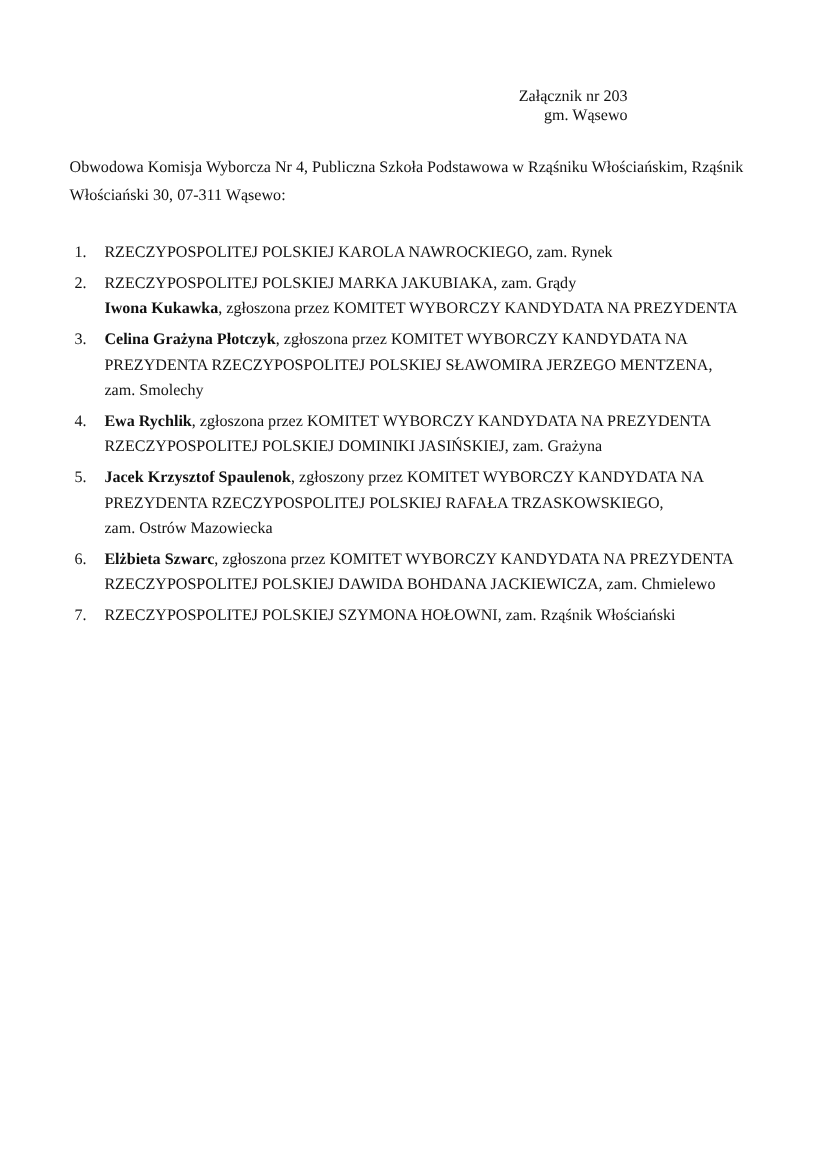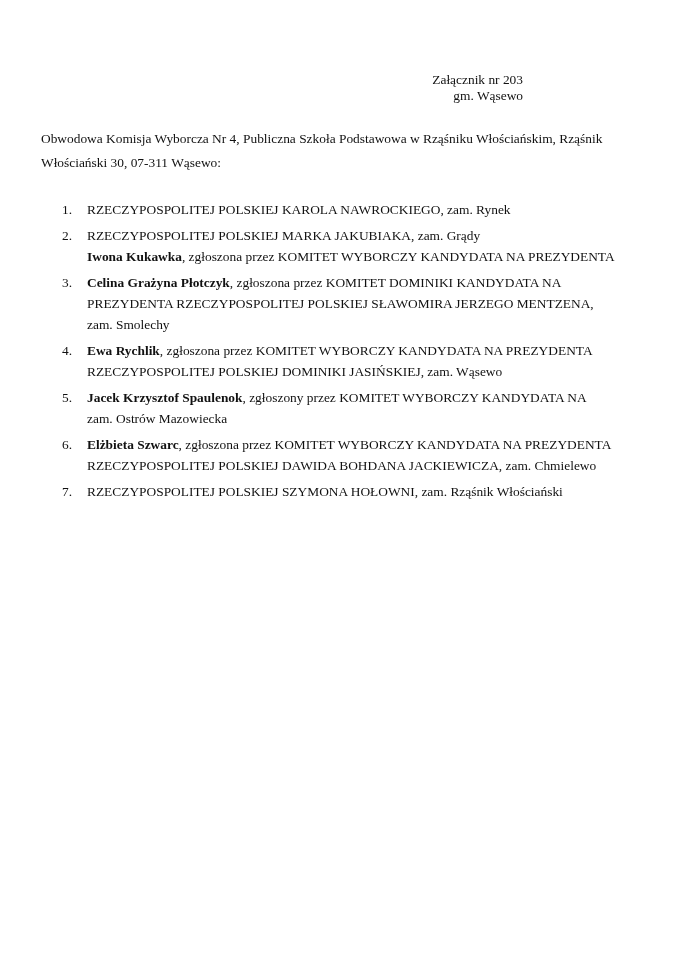--- a/index.html
+++ b/index.html
@@ -32,21 +32,21 @@
     }
     .header-right div { white-space: nowrap; }
     .intro {
       position: absolute;
       left: 41px;
       top: 127px;
       width: 600px;
       line-height: 24px;
       font-size: 13.4px;
     }
-    .intro .line { white-space: nowrap; display: block; }
+    .intro .line { white-space: nowrap; display: block; margin-left: 17px; }
     .members {
       position: absolute;
       left: 62px;
       top: 199px;
       width: 590px;
       margin: 0;
       padding: 0;
       list-style: none;
     }
     .member {
@@ -84,32 +84,33 @@
       <span class="num">1.</span>
       <span class="line">RZECZYPOSPOLITEJ POLSKIEJ KAROLA NAWROCKIEGO, zam. Rynek</span>
     </li>
     <li class="member">
       <span class="num">2.</span>
       <span class="line">RZECZYPOSPOLITEJ POLSKIEJ MARKA JAKUBIAKA, zam. Grądy</span>
       <span class="line"><span class="name">Iwona Kukawka</span><span>, zgłoszona przez KOMITET WYBORCZY KANDYDATA NA PREZYDENTA</span></span>
     </li>
     <li class="member">
       <span class="num">3.</span>
-      <span class="line"><span class="name">Celina Grażyna Płotczyk</span><span>, zgłoszona przez KOMITET DOMINIKI KANDYDATA NA</span></span>
+      <span class="line"><span class="name">Celina Grażyna Płotczyk</span><span>, zgłoszona przez KOMITET WYBORCZY KANDYDATA NA</span></span>
       <span class="line">PREZYDENTA RZECZYPOSPOLITEJ POLSKIEJ SŁAWOMIRA JERZEGO MENTZENA,</span>
       <span class="line">zam. Smolechy</span>
     </li>
     <li class="member">
       <span class="num">4.</span>
       <span class="line"><span class="name">Ewa Rychlik</span><span>, zgłoszona przez KOMITET WYBORCZY KANDYDATA NA PREZYDENTA</span></span>
-      <span class="line">RZECZYPOSPOLITEJ POLSKIEJ DOMINIKI JASIŃSKIEJ, zam. Wąsewo</span>
+      <span class="line">RZECZYPOSPOLITEJ POLSKIEJ DOMINIKI JASIŃSKIEJ, zam. Grażyna</span>
     </li>
     <li class="member">
       <span class="num">5.</span>
       <span class="line"><span class="name">Jacek Krzysztof Spaulenok</span><span>, zgłoszony przez KOMITET WYBORCZY KANDYDATA NA</span></span>
+      <span class="line">PREZYDENTA RZECZYPOSPOLITEJ POLSKIEJ RAFAŁA TRZASKOWSKIEGO,</span>
       <span class="line">zam. Ostrów Mazowiecka</span>
     </li>
     <li class="member">
       <span class="num">6.</span>
       <span class="line"><span class="name">Elżbieta Szwarc</span><span>, zgłoszona przez KOMITET WYBORCZY KANDYDATA NA PREZYDENTA</span></span>
       <span class="line">RZECZYPOSPOLITEJ POLSKIEJ DAWIDA BOHDANA JACKIEWICZA, zam. Chmielewo</span>
     </li>
     <li class="member">
       <span class="num">7.</span>
       <span class="line">RZECZYPOSPOLITEJ POLSKIEJ SZYMONA HOŁOWNI, zam. Rząśnik Włościański</span>

